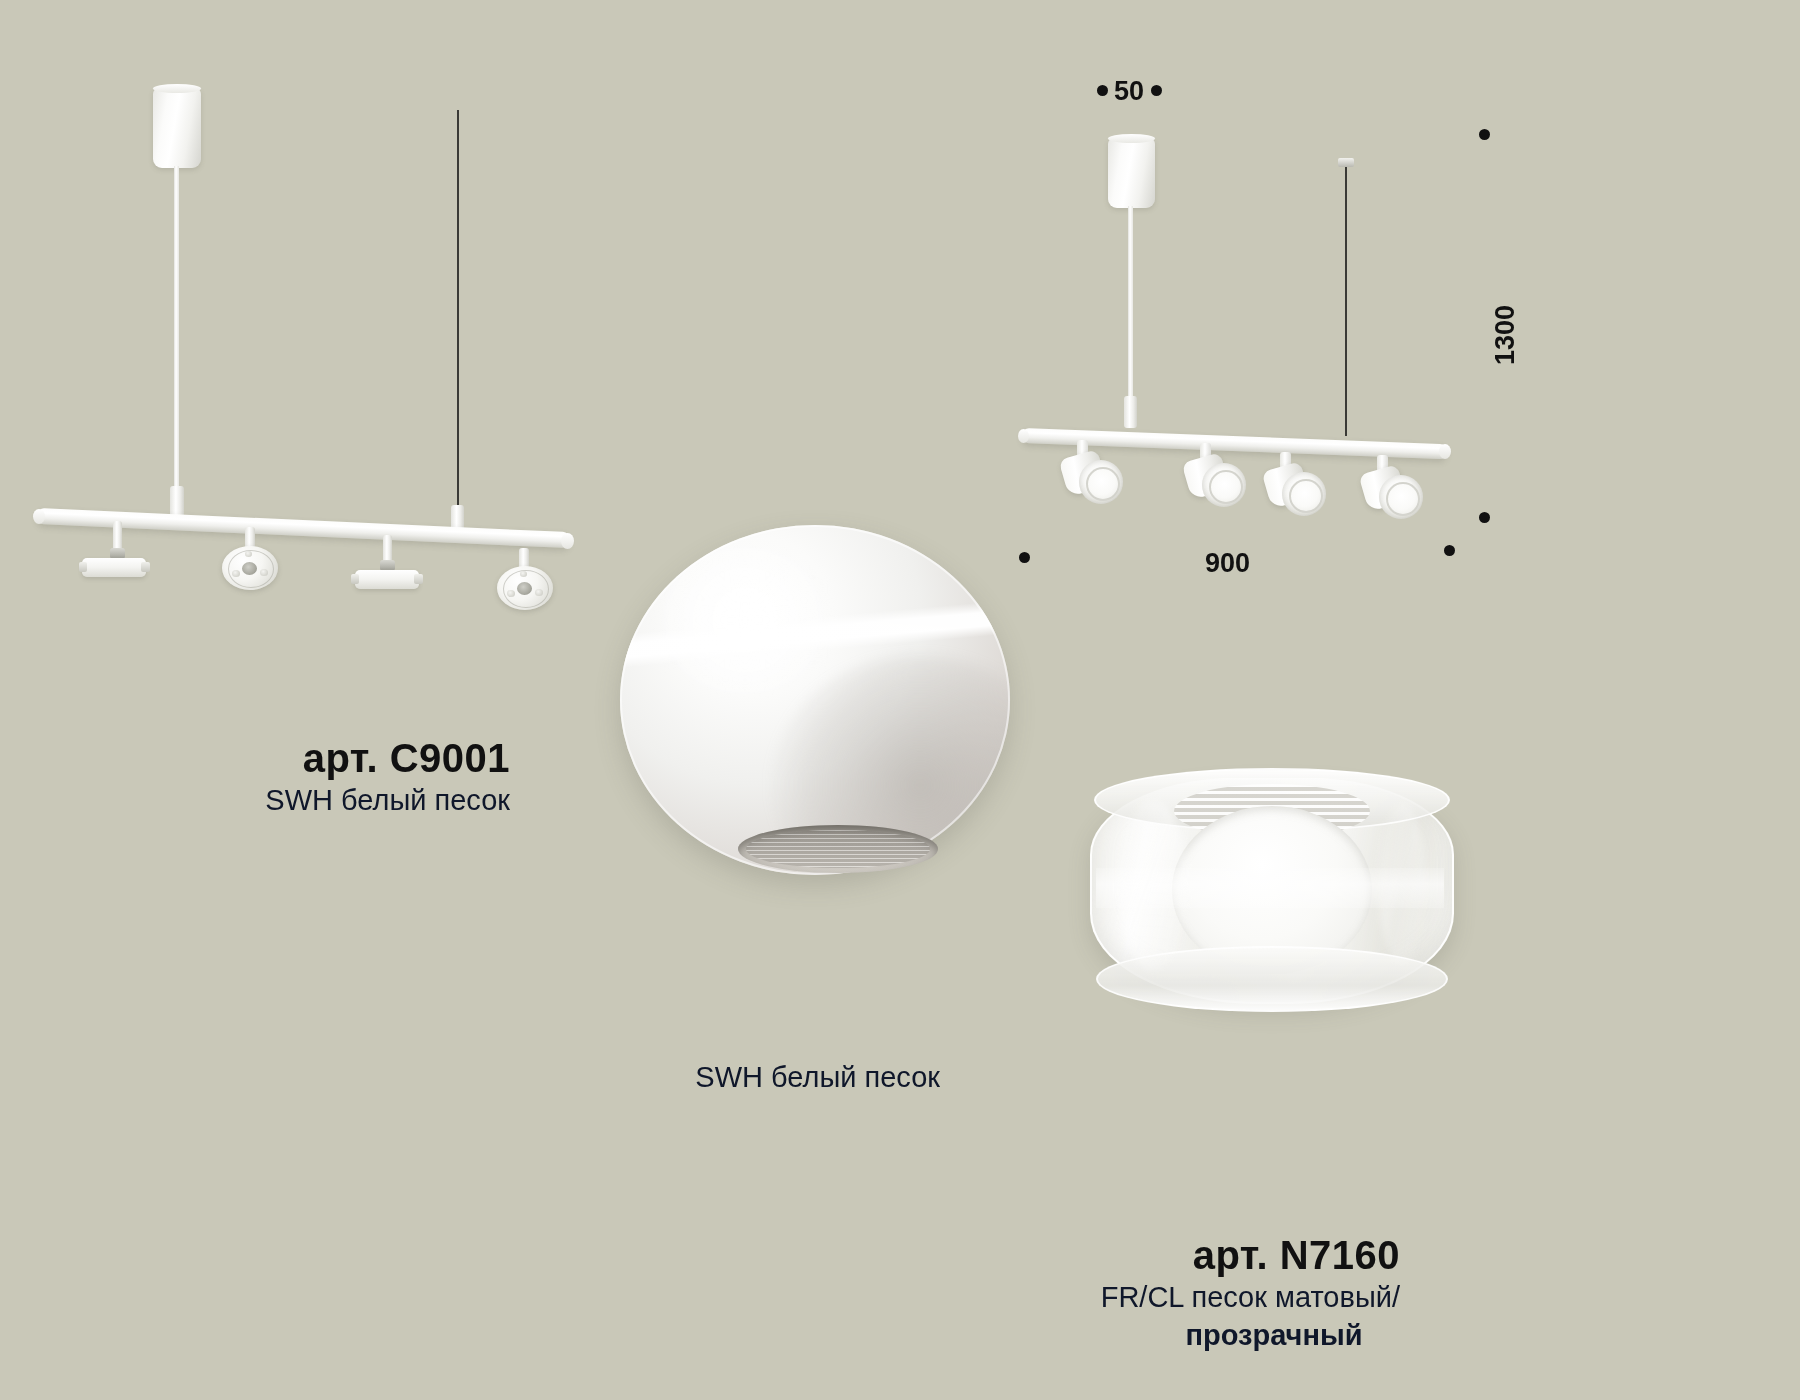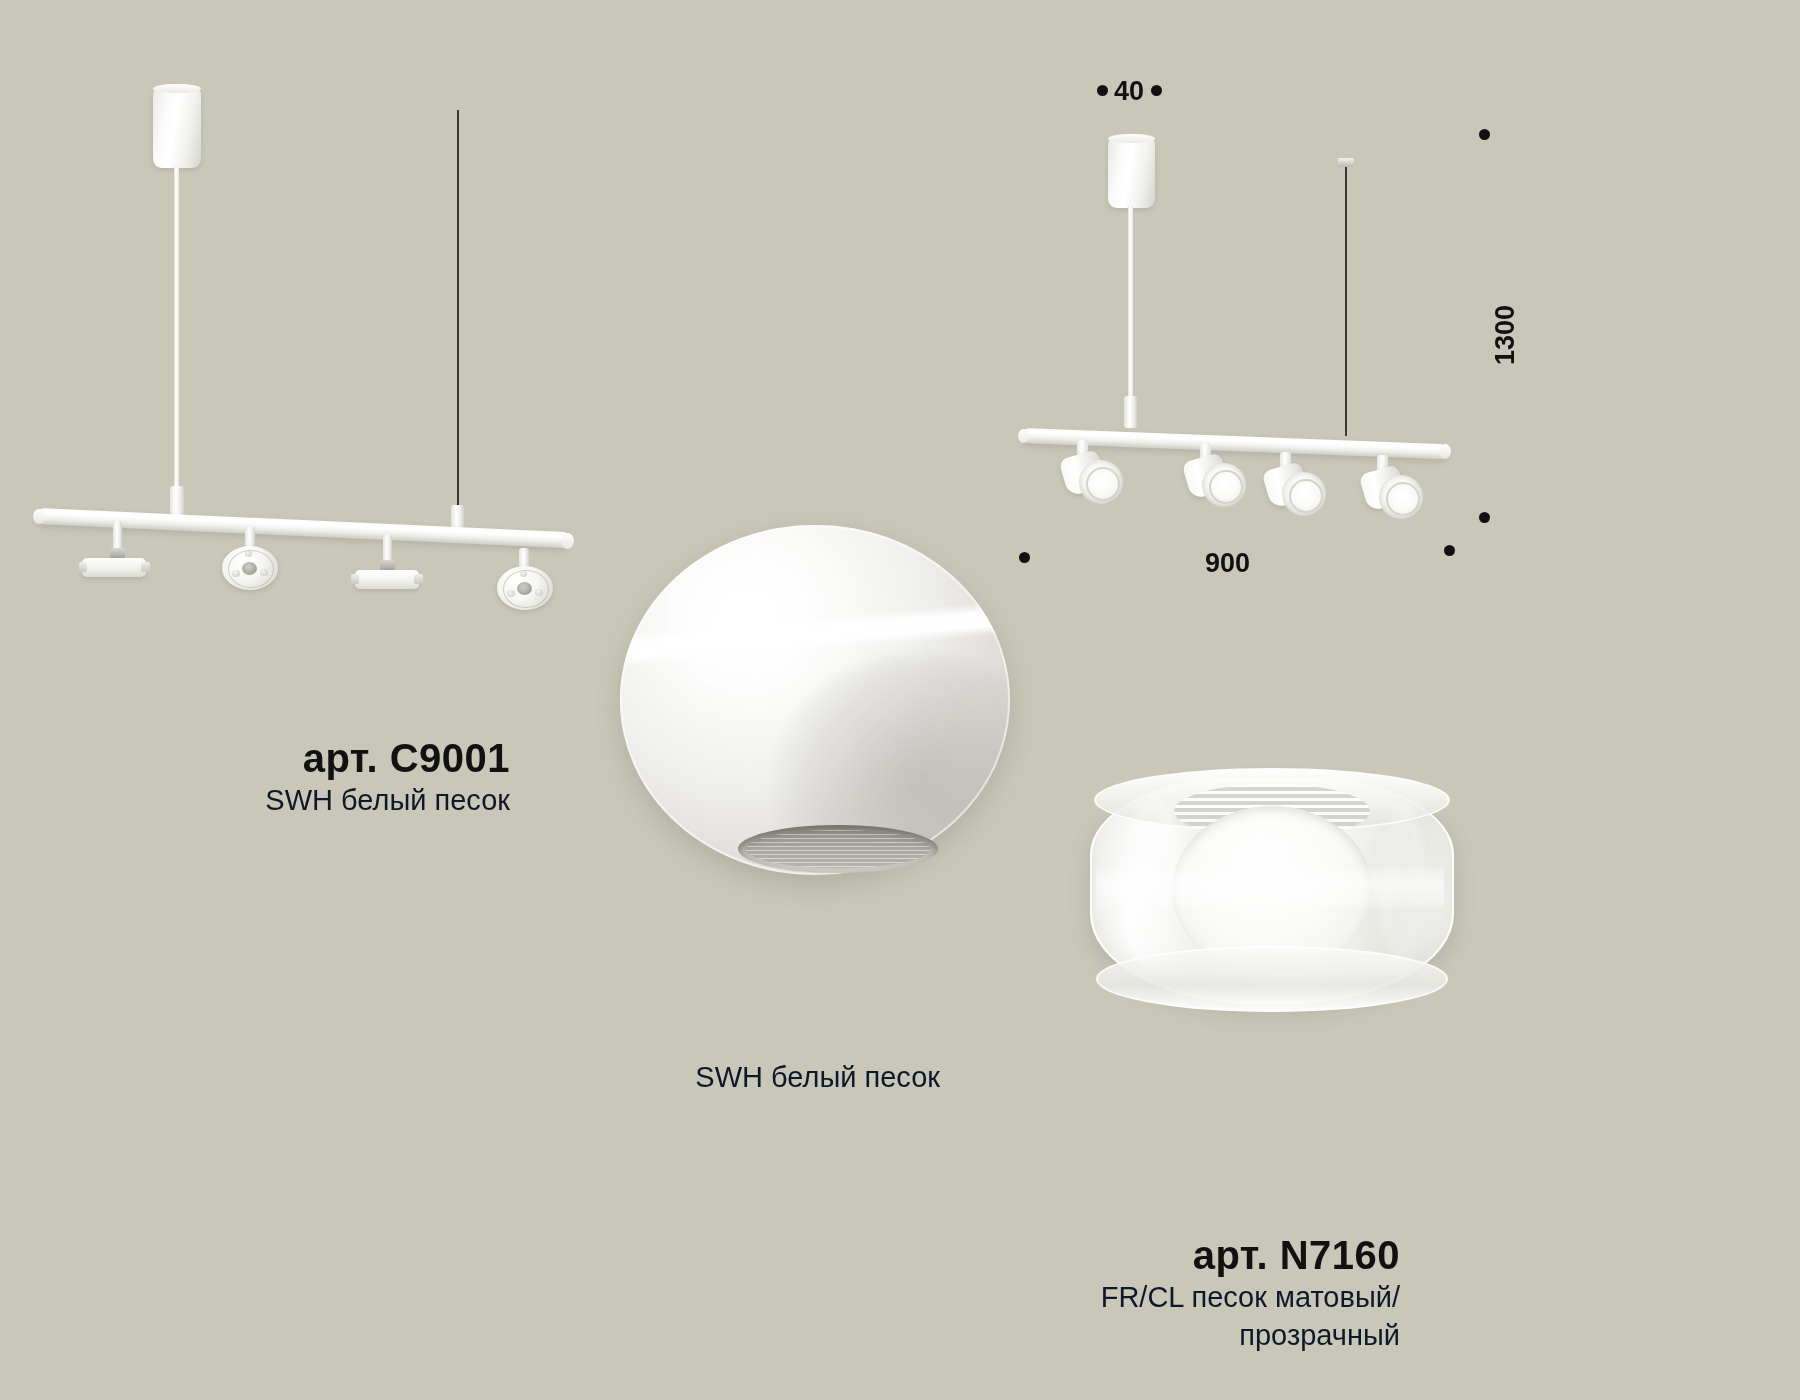--- a/index.html
+++ b/index.html
@@ -27,21 +27,21 @@
     line-height: 1.15;
   }
   .label-sub {
     font-size: 29px;
     font-weight: 400;
     color: #0f172a;
     white-space: nowrap;
     line-height: 1.32;
   }
   .align-right { text-align: right; }
-  .align-left  { text-align: right; }
+  .align-left  { text-align: center; font-weight: bold; }
 
   
   .dim-text {
     position: absolute;
     font-size: 27px;
     font-weight: 700;
     color: #111111;
     white-space: nowrap;
   }
   .dim-vert {
@@ -354,21 +354,21 @@
     <div class="spot" style="left:1355px; top:455px;">
       <div class="spot-yoke" style="left:22px; top:0px; width:11px; height:18px;"></div>
       <div class="spot-body" style="left:8px; top:14px; width:40px; height:38px; transform:rotate(-16deg);"></div>
       <div class="spot-ring" style="left:24px; top:20px; width:44px; height:44px;"></div>
       <div class="spot-lens" style="left:31px; top:27px; width:30px; height:30px;"></div>
     </div>
   </div>
 
   <div>
     <div class="dim-dot" style="left:1097px; top:85px;"></div>
-    <div class="dim-text" style="left:1114px; top:76px;">40</div>
+    <div class="dim-text" style="left:1114px; top:76px;">50</div>
     <div class="dim-dot" style="left:1151px; top:85px;"></div>
   </div>
 
   <div>
     <div class="dim-dot" style="left:1479px; top:129px;"></div>
     <div class="dim-text dim-vert" style="left:1490px; top:365px;">1300</div>
     <div class="dim-dot" style="left:1479px; top:512px;"></div>
   </div>
 
   <div>

